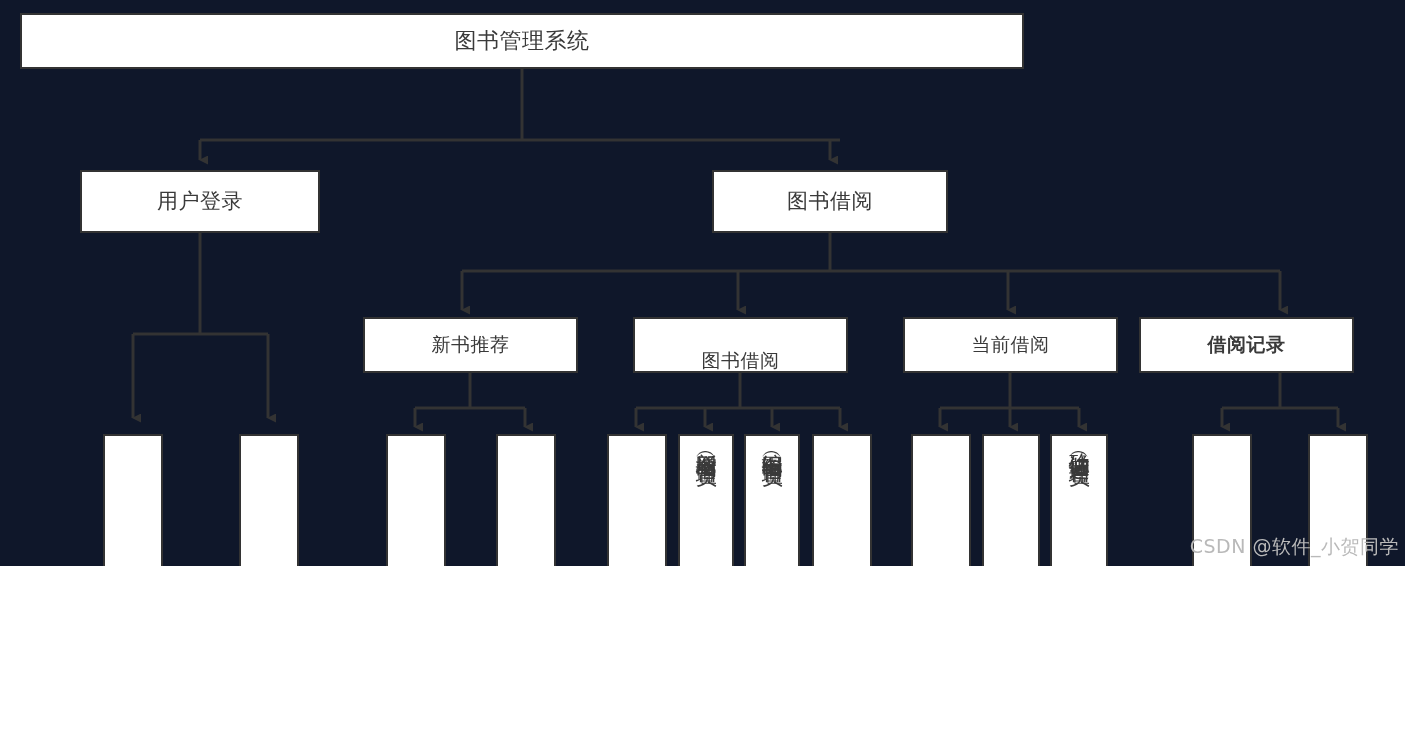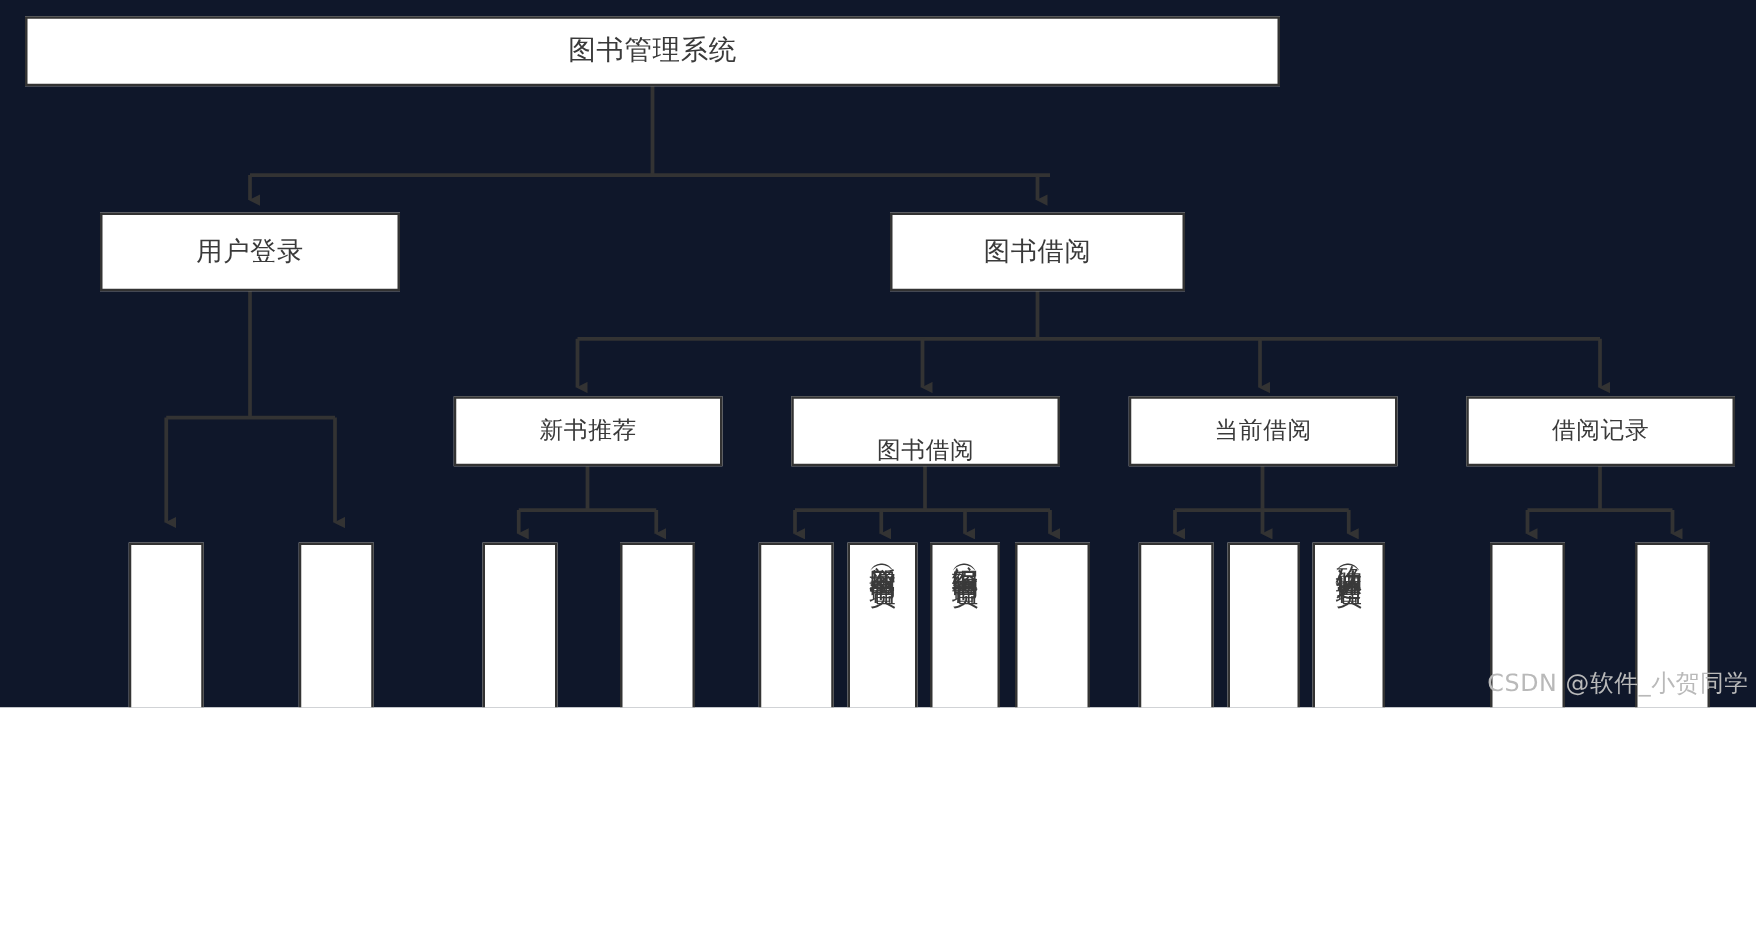--- a/index.html
+++ b/index.html
@@ -142,21 +142,21 @@
 
   <div class="node lvl2" style="left:363px; top:317px; width:215px; height:56px;">
     <span class="label">新书推荐</span>
   </div>
   <div class="node lvl2" style="left:633px; top:317px; width:215px; height:56px;align-items:flex-end;">
     <span class="label">图书借阅</span>
   </div>
   <div class="node lvl2" style="left:903px; top:317px; width:215px; height:56px;">
     <span class="label">当前借阅</span>
   </div>
-  <div class="node lvl2" style="left:1173px; top:317px; width:215px; height:56px;">
+  <div class="node lvl2" style="left:1139px; top:317px; width:215px; height:56px;font-weight:bold;">
     <span class="label">借阅记录</span>
   </div>
 
   <div class="node leaf center-text" style="left:103px; top:434px; width:60px; height:299px;">
     <span class="label">用户登录</span>
   </div>
   <div class="node leaf center-text" style="left:239px; top:434px; width:60px; height:299px;">
     <span class="label">注销登录</span>
   </div>
 

